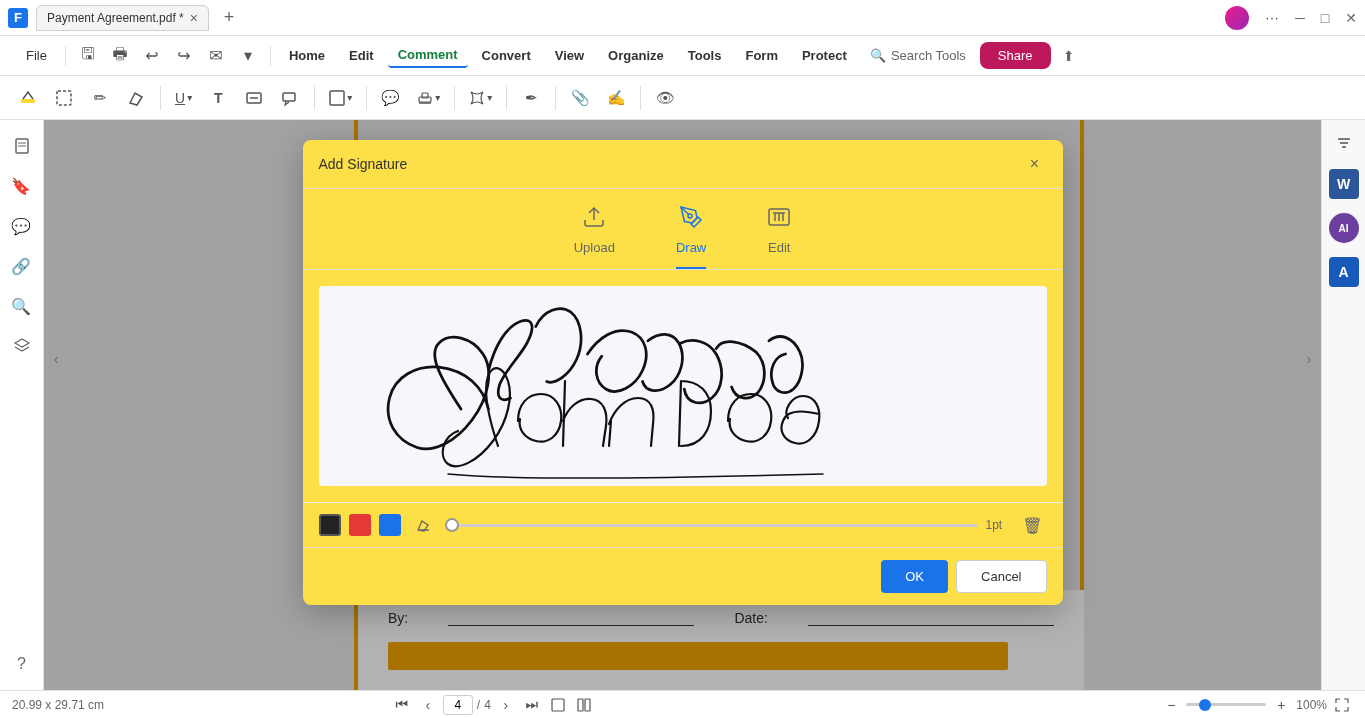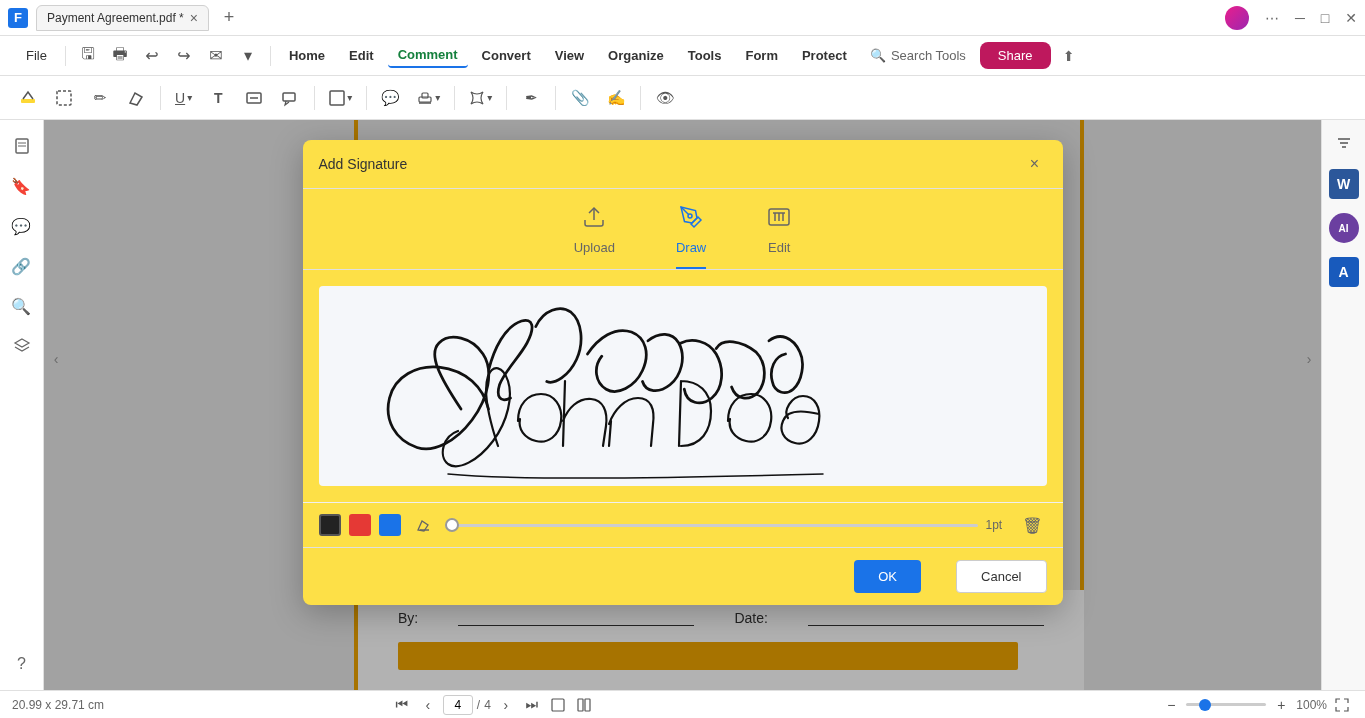--- a/index.html
+++ b/index.html
@@ -396,30 +396,29 @@
       font-weight: 500;
     }
     .btn-cancel {
       background: white;
       color: #333;
       border: 1px solid #ccc;
       border-radius: 4px;
       padding: 8px 24px;
       font-size: 13px;
       cursor: pointer;
-      margin-left: 27px;
     }
 
     
     #doc-bottom {
       position: absolute;
       left: 314px;
       bottom: 0;
       width: 726px;
-      padding: 20px 40px;
+      padding: 20px 30px;
       background: white;
     }
     .by-date-line {
       display: flex;
       gap: 40px;
       font-size: 14px;
       color: #333;
       margin-bottom: 16px;
     }
     .by-label { font-weight: 400; }

